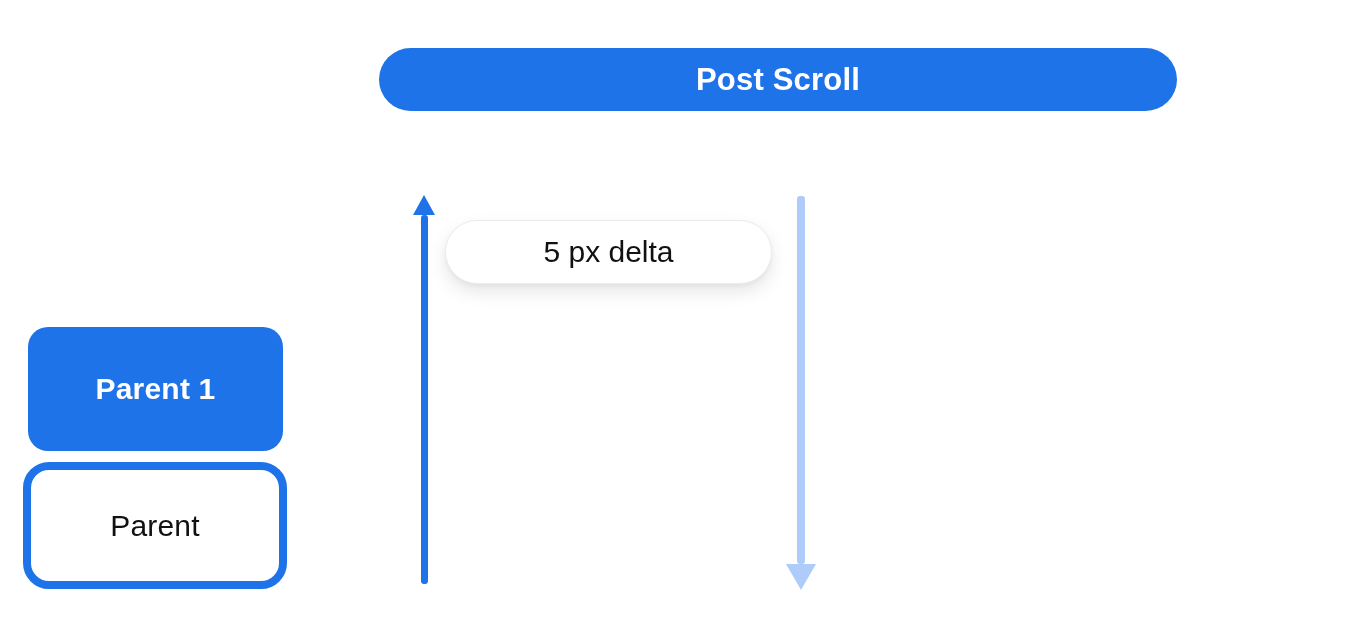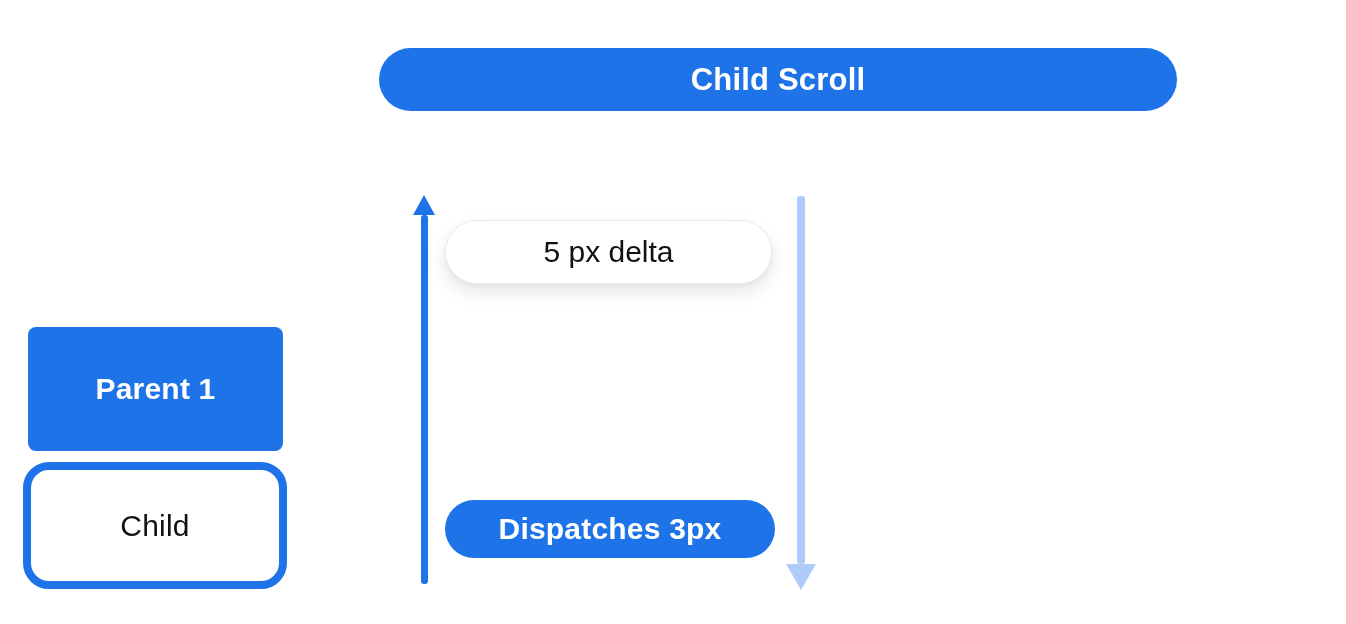--- a/index.html
+++ b/index.html
@@ -38,21 +38,21 @@
     position:absolute;
     left:28px; width:255px;
     display:flex; align-items:center; justify-content:center;
     border-radius:20px;
     background:var(--primary-blue);
     color:var(--text-light);
     font-size:30px; font-weight:700;
     letter-spacing:.2px;
   }
   .box-parent-2{ top:190px; height:123px; }
-  .box-parent-1{ top:327px; height:124px;border-radius:8px; }
+  .box-parent-1{ top:327px; height:124px; }
   .box-child{
     left:23px; top:462px; width:264px; height:127px;
     background:var(--background);
     border:8px solid var(--primary-blue);
     border-radius:26px;
     color:var(--text-dark);
     font-weight:500;
   }
   .delta-pill{
     left:445px; top:220px; width:327px; height:64px;
@@ -99,43 +99,40 @@
     border-right:15px solid transparent;
     border-top:26px solid var(--light-blue);
   }
 </style>
 </head>
 <body>
 
 <div class="canvas">
 
   <div class="pill title-pill">
-    <span>Child Scroll</span>
+    <span>Post Scroll</span>
   </div>
 
 
   <div class="box box-parent-1">
     <span>Parent 1</span>
   </div>
 
   <div class="box box-child">
-    <span>Child</span>
+    <span>Parent</span>
   </div>
 
   <div class="arrow arrow-up">
     <div class="head"></div>
     <div class="shaft"></div>
   </div>
 
   <div class="pill delta-pill">
     <span>5 px delta</span>
   </div>
 
-  <div class="pill dispatch-pill">
-    <span>Dispatches 3px</span>
-  </div>
 
   <div class="arrow arrow-down">
     <div class="shaft"></div>
     <div class="head"></div>
   </div>
 
 </div>
 
 </body></html>

